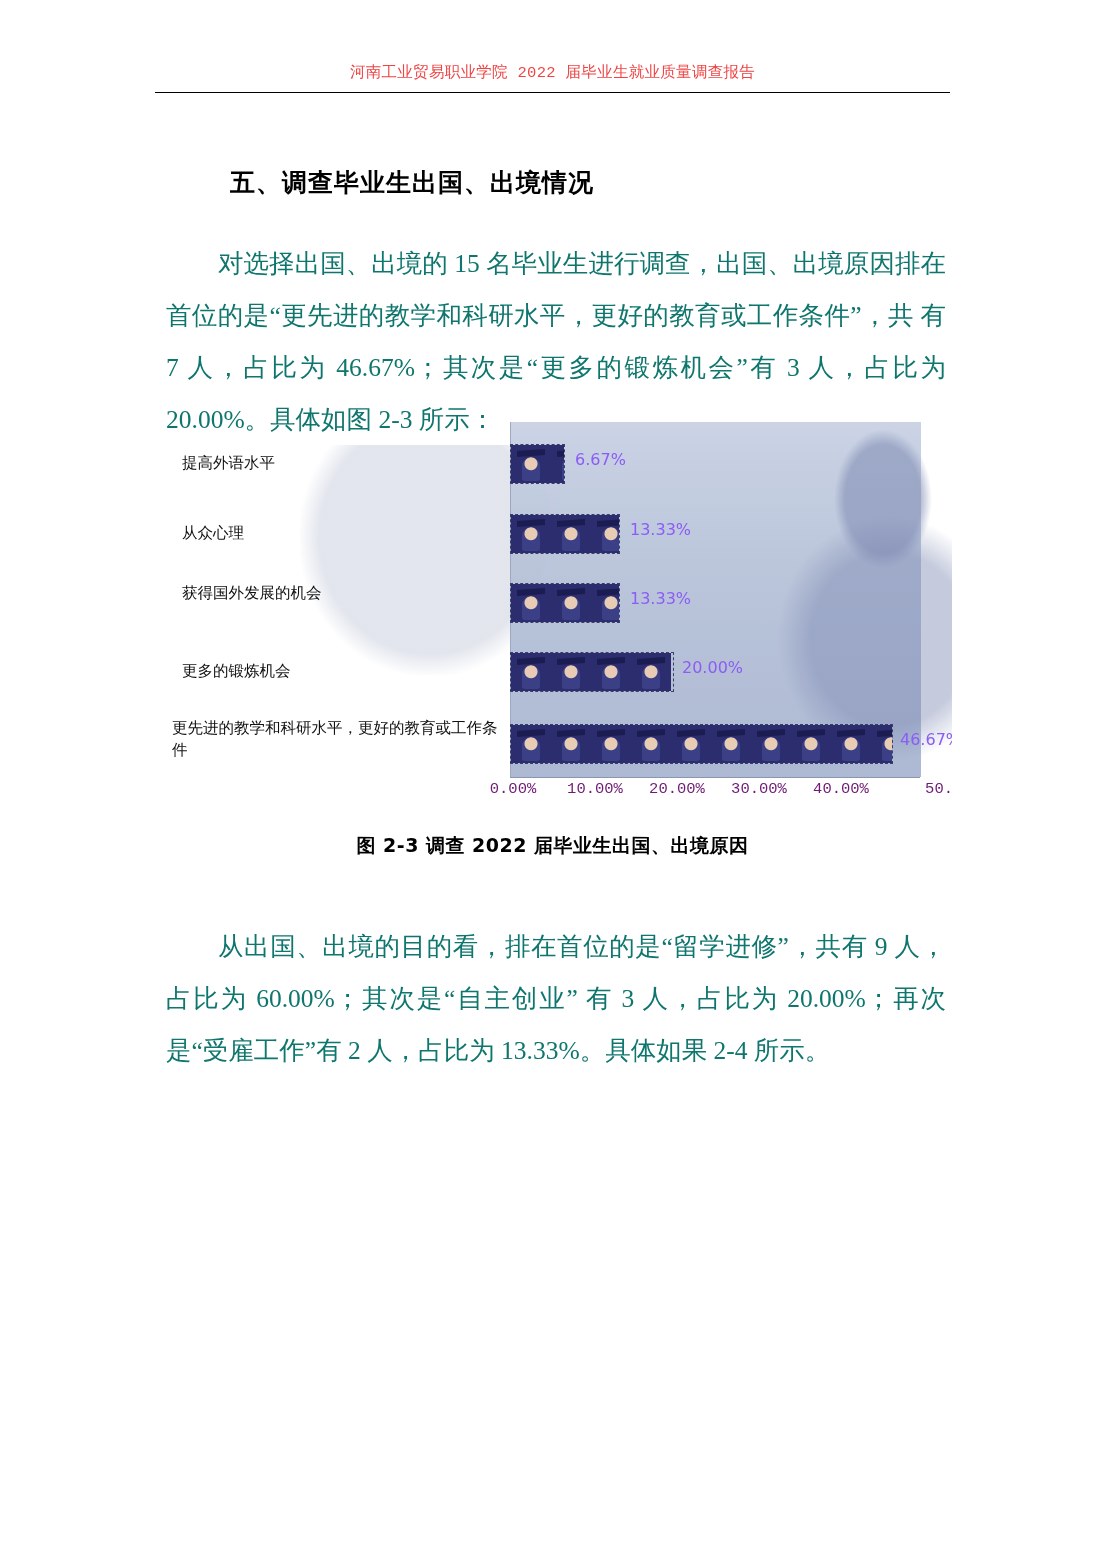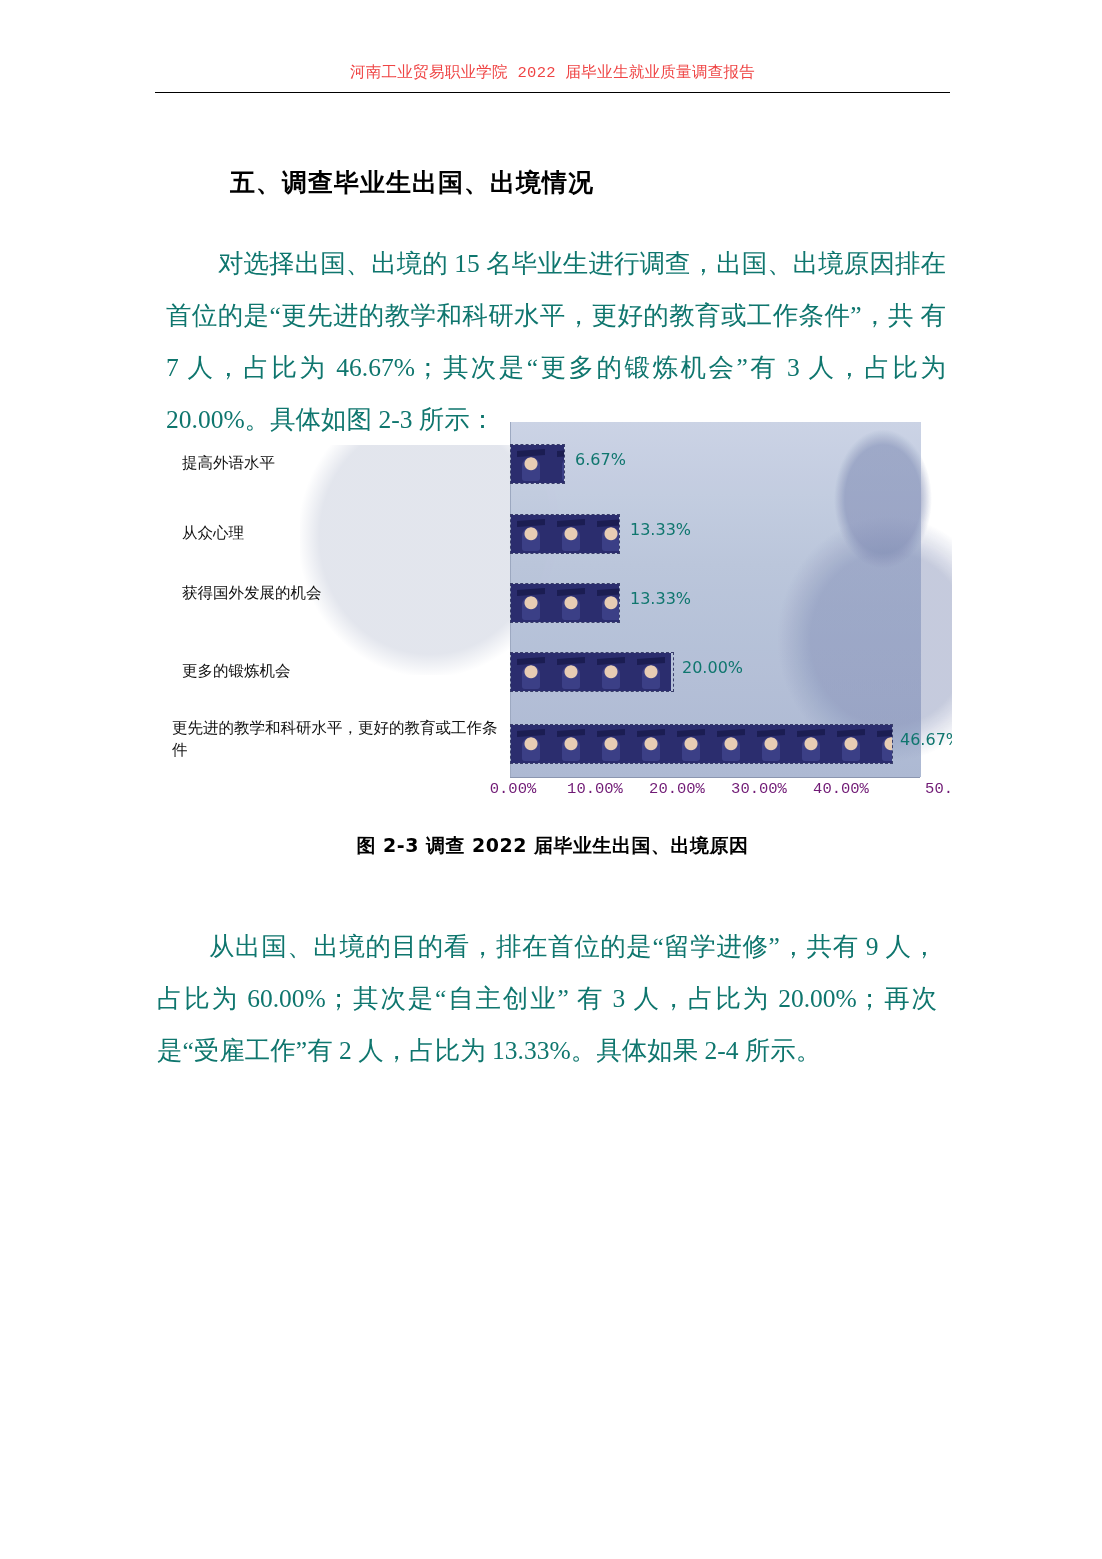--- a/index.html
+++ b/index.html
@@ -59,21 +59,21 @@
     color: #0f766e;
     text-align: justify;
   }
   .para1 {
     left: 166px;
     top: 212px;
     width: 780px;
     text-indent: 52px;
   }
   .para2 {
-    left: 157px;
+    left: 166px;
     top: 895px;
     width: 780px;
     text-indent: 52px;
   }
   .fig-caption {
     position: absolute;
     left: 155px;
     top: 833px;
     width: 795px;
     text-align: center;
@@ -160,21 +160,21 @@
     position: absolute;
     left: 11px; top: 12px;
     width: 18px; height: 24px;
     border-radius: 9px 9px 3px 3px;
     background: radial-gradient(circle at 50% 28%, #e8cdb4 0 6px, #3b3f86 7px 100%);
   }
   .bar-value {
     position: absolute;
     font-family: "DejaVu Sans", sans-serif;
     font-size: 16px;
-    color: #0f766e;
+    color: #8b5cf6;
   }
   .xaxis {
     position: absolute;
     left: 360px;
     top: 357px;
     width: 410px;
     border-top: 1px solid #8b96b0;
   }
   .xtick {
     position: absolute;

